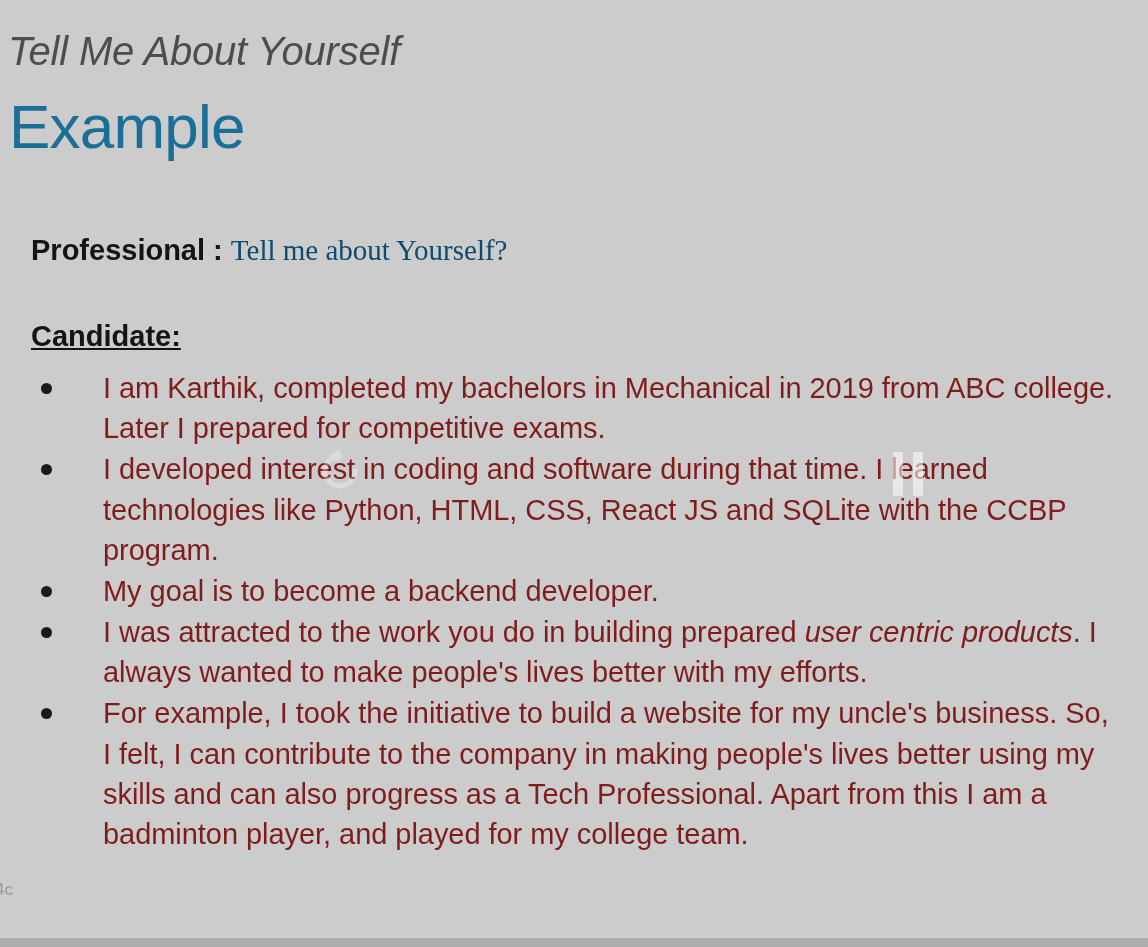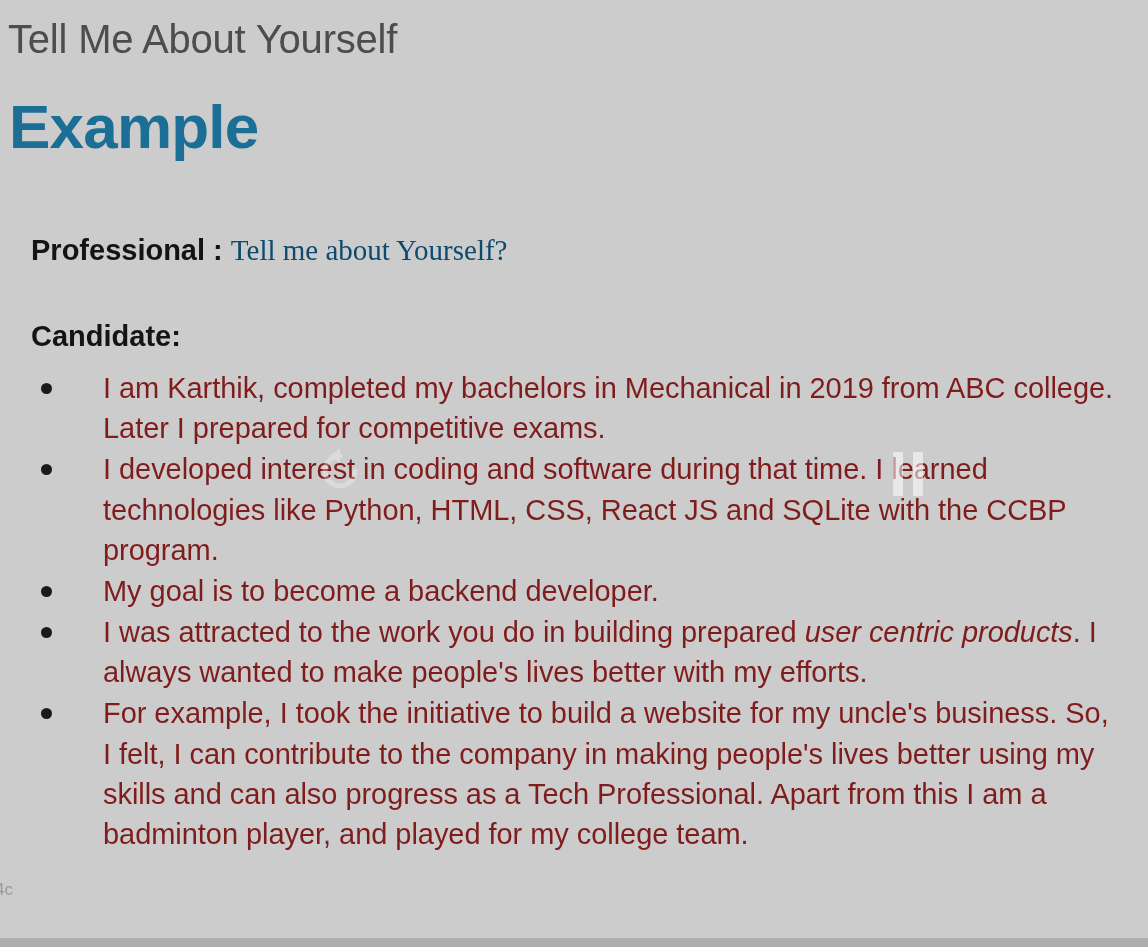--- a/index.html
+++ b/index.html
@@ -24,40 +24,41 @@
     width: 1148px;
     height: 947px;
     background: #cccccc;
     overflow: hidden;
   }
 
   
   #title-block {
     position: absolute;
     left: 8px;
-    top: 14px;
+    top: 26px;
     width: 1100px;
+    font-style: italic;
   }
 
   #slide-title {
     font-size: 40px;
     line-height: 50px;
     font-weight: 400;
     color: #4d4d4d;
     letter-spacing: -0.2px;
     white-space: nowrap;
   }
 
   #slide-subtitle {
     position: absolute;
     left: 9px;
     top: 86px;
     font-size: 62px;
     line-height: 82px;
-    font-weight: 700;
+    font-weight: 400;
     color: #1b6e96;
     letter-spacing: -0.8px;
     white-space: nowrap;
   }
 
   
   #qa-body {
     position: absolute;
     left: 31px;
     top: 228px;
@@ -83,20 +84,21 @@
     font-family: Liberation Serif, serif;
   }
 
   #candidate-label {
     font-size: 29px;
     line-height: 36px;
     font-weight: 700;
     color: #141414;
     margin: 0 0 14px 0;
     white-space: nowrap;
+    text-decoration: underline;
   }
 
   
   #candidate-points {
     list-style: none;
     margin: 0;
     padding: 0;
   }
 
   .bullet-item {

